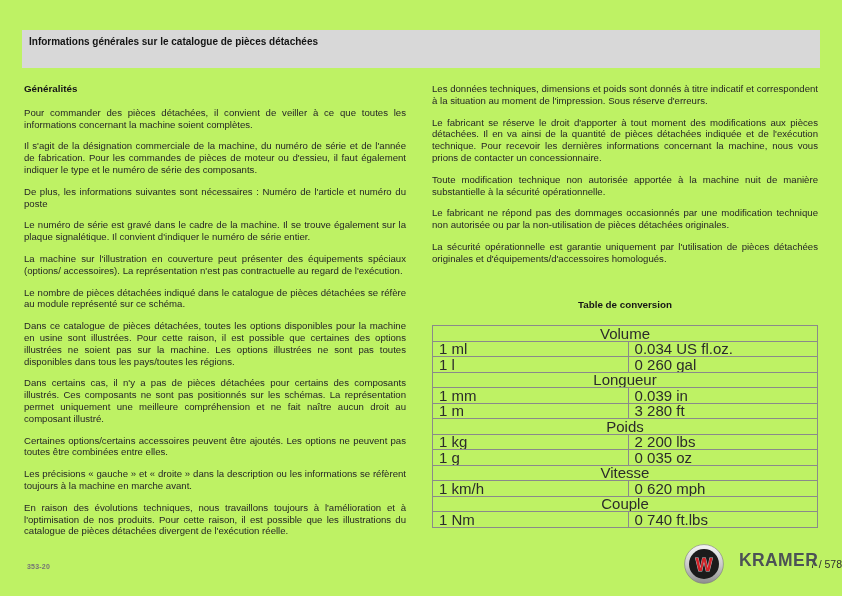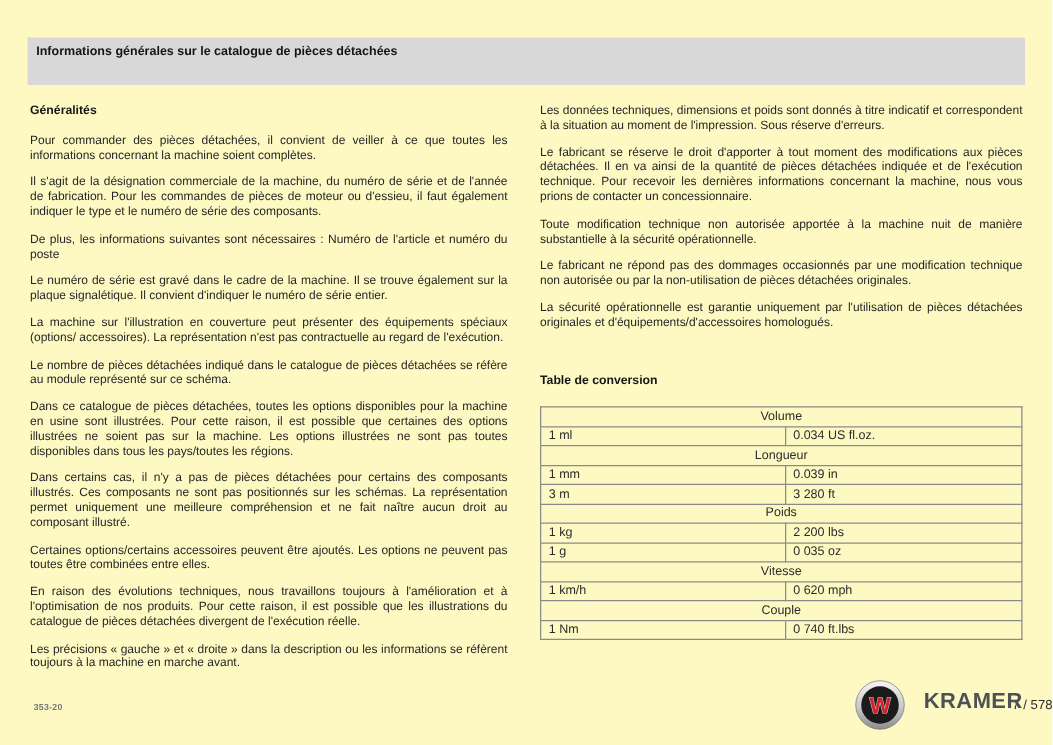--- a/index.html
+++ b/index.html
@@ -1,37 +1,37 @@
 <!DOCTYPE html>
 <html><head>
 <meta charset="utf-8">
 <style>
   html,body { margin:0; padding:0; background:#ffffff; }
   .page {
-    position:relative; width:842px; height:596px; background:#fef9c3;
+    position:relative; width:842px; height:596px; background:#bef264;
     font-family:"Liberation Sans","DejaVu Sans",sans-serif; color:#262626;
     overflow:hidden;
   }
   .header-bar {
     position:absolute; left:22px; top:30px; width:798px; height:38px;
     background:#d8d8d8; box-sizing:border-box; padding:6px 8px 0 7px;
   }
   .header-title { font-size:10px; font-weight:bold; color:#141414; }
 
   .col { position:absolute; top:83px; font-size:9.6px; line-height:11.8px; text-align:justify; }
   .col-left  { left:24px;  width:382px; }
   .col-right { left:432px; width:386px; }
   .col p { margin:0 0 10px 0; }
   .heading { font-size:9.8px; font-weight:bold; margin:0 0 12px 0; text-align:left; color:#161616; }
-  .table-heading { font-size:9.8px; font-weight:bold; margin:34px 0 15px 0; text-align:left; color:#161616; }
+  .table-heading { font-size:9.8px; font-weight:bold; margin:34px 0 15px 0; text-align:center; color:#161616; }
 
   table.conv { width:100%; border-collapse:collapse; table-layout:fixed; }
   table.conv col.c1 { width:50.8%; }
   table.conv td {
-    border:1px solid #8a8a8a; font-size:10px; color:#2b2b2b;
+    border:1px solid #8a8a8a; font-size:15px; color:#2b2b2b;
     padding:1px 6px; height:12.5px; vertical-align:middle; text-align:left;
     overflow:hidden; white-space:nowrap;
   }
   table.conv td.sec { text-align:center; }
 
   .doc-number {
     position:absolute; left:27px; top:563px;
     font-size:7px; font-weight:bold; color:#757575; letter-spacing:0.2px;
   }
   .page-indicator {
@@ -57,22 +57,22 @@
     <div class="heading">Généralités</div>
     <p>Pour commander des pièces détachées, il convient de veiller à ce que toutes les informations concernant la machine soient complètes.</p>
     <p>Il s'agit de la désignation commerciale de la machine, du numéro de série et de l'année de fabrication. Pour les commandes de pièces de moteur ou d'essieu, il faut également indiquer le type et le numéro de série des composants.</p>
     <p>De plus, les informations suivantes sont nécessaires : Numéro de l'article et numéro du poste</p>
     <p>Le numéro de série est gravé dans le cadre de la machine. Il se trouve également sur la plaque signalétique. Il convient d'indiquer le numéro de série entier.</p>
     <p>La machine sur l'illustration en couverture peut présenter des équipements spéciaux (options/ accessoires). La représentation n'est pas contractuelle au regard de l'exécution.</p>
     <p>Le nombre de pièces détachées indiqué dans le catalogue de pièces détachées se réfère au module représenté sur ce schéma.</p>
     <p>Dans ce catalogue de pièces détachées, toutes les options disponibles pour la machine en usine sont illustrées. Pour cette raison, il est possible que certaines des options illustrées ne soient pas sur la machine. Les options illustrées ne sont pas toutes disponibles dans tous les pays/toutes les régions.</p>
     <p>Dans certains cas, il n'y a pas de pièces détachées pour certains des composants illustrés. Ces composants ne sont pas positionnés sur les schémas. La représentation permet uniquement une meilleure compréhension et ne fait naître aucun droit au composant illustré.</p>
     <p>Certaines options/certains accessoires peuvent être ajoutés. Les options ne peuvent pas toutes être combinées entre elles.</p>
+    <p>Les précisions « gauche » et « droite » dans la description ou les informations se réfèrent toujours à la machine en marche avant.</p>
     <p>En raison des évolutions techniques, nous travaillons toujours à l'amélioration et à l'optimisation de nos produits. Pour cette raison, il est possible que les illustrations du catalogue de pièces détachées divergent de l'exécution réelle.</p>
-    <p>Les précisions « gauche » et « droite » dans la description ou les informations se réfèrent toujours à la machine en marche avant.</p>
   </div>
 
   <div class="col col-right">
     <p>Les données techniques, dimensions et poids sont donnés à titre indicatif et correspondent à la situation au moment de l'impression. Sous réserve d'erreurs.</p>
     <p>Le fabricant se réserve le droit d'apporter à tout moment des modifications aux pièces détachées. Il en va ainsi de la quantité de pièces détachées indiquée et de l'exécution technique. Pour recevoir les dernières informations concernant la machine, nous vous prions de contacter un concessionnaire.</p>
     <p>Toute modification technique non autorisée apportée à la machine nuit de manière substantielle à la sécurité opérationnelle.</p>
     <p>Le fabricant ne répond pas des dommages occasionnés par une modification technique non autorisée ou par la non-utilisation de pièces détachées originales.</p>
     <p>La sécurité opérationnelle est garantie uniquement par l'utilisation de pièces détachées originales et d'équipements/d'accessoires homologués.</p>
 
     <div class="table-heading">Table de conversion</div>
@@ -84,28 +84,32 @@
         </colgroup>
       <tbody>
         <tr>
           <td class="sec" colspan="2">Volume</td>
         </tr>
         <tr>
           <td>1 ml</td>
           <td>0.034 US fl.oz.</td>
         </tr>
         <tr>
+          <td>1 l</td>
+          <td>0 260 gal</td>
+        </tr>
+        <tr>
           <td class="sec" colspan="2">Longueur</td>
         </tr>
         <tr>
           <td>1 mm</td>
           <td>0.039 in</td>
         </tr>
         <tr>
-          <td>3 m</td>
+          <td>1 m</td>
           <td>3 280 ft</td>
         </tr>
         <tr>
           <td class="sec" colspan="2">Poids</td>
         </tr>
         <tr>
           <td>1 kg</td>
           <td>2 200 lbs</td>
         </tr>
         <tr>

